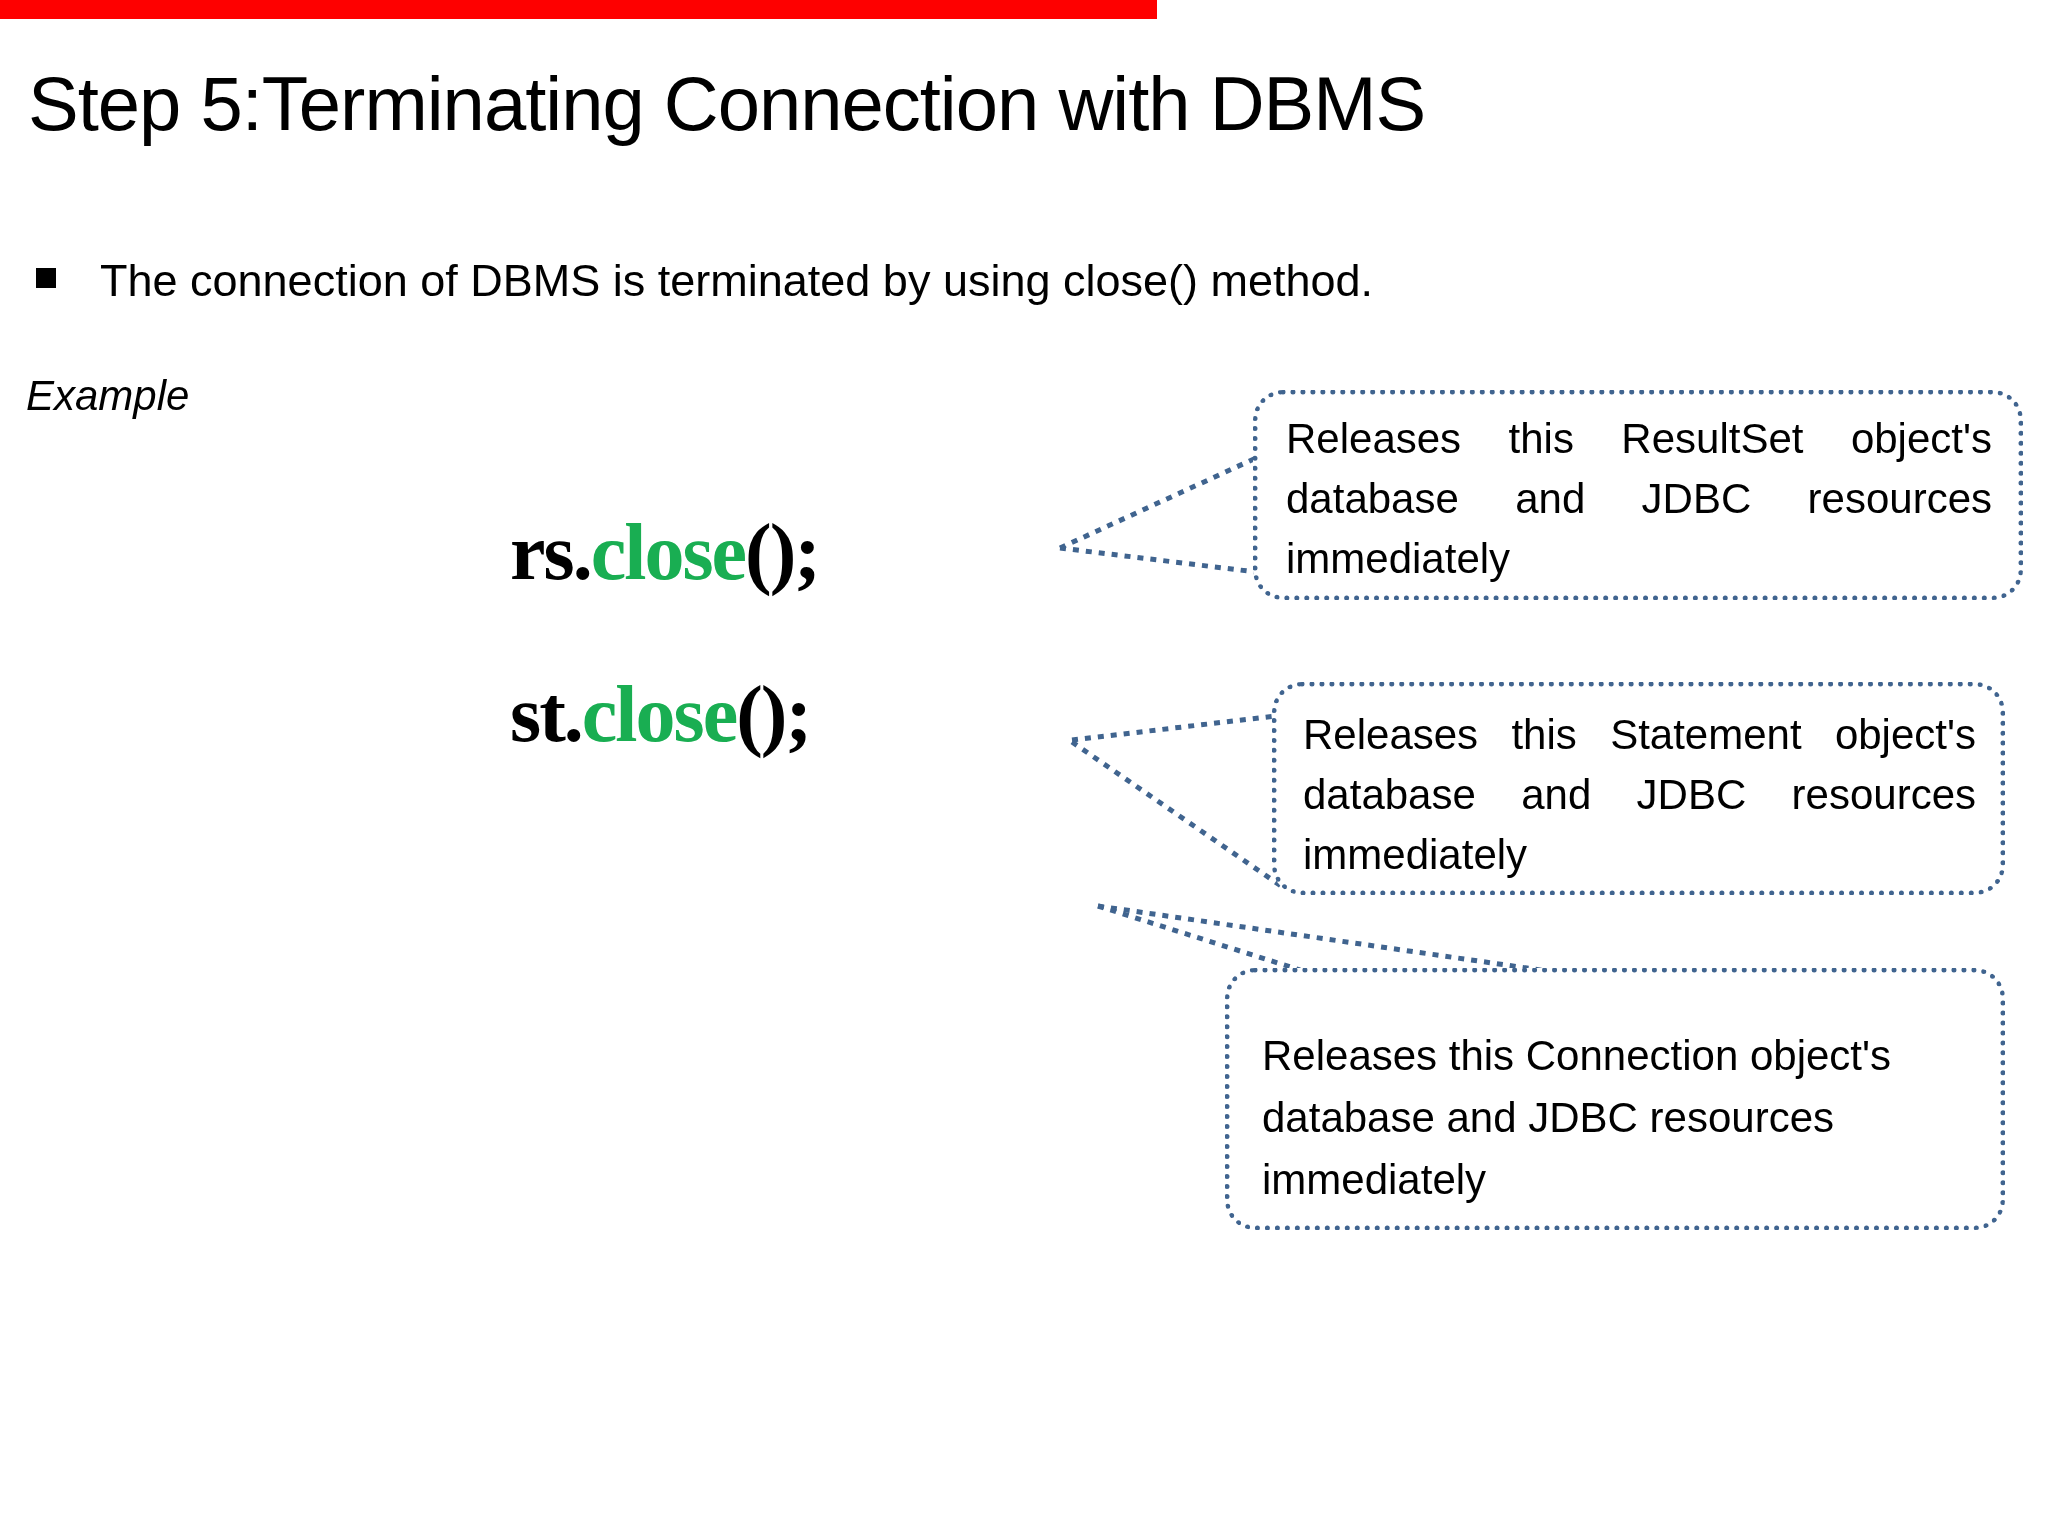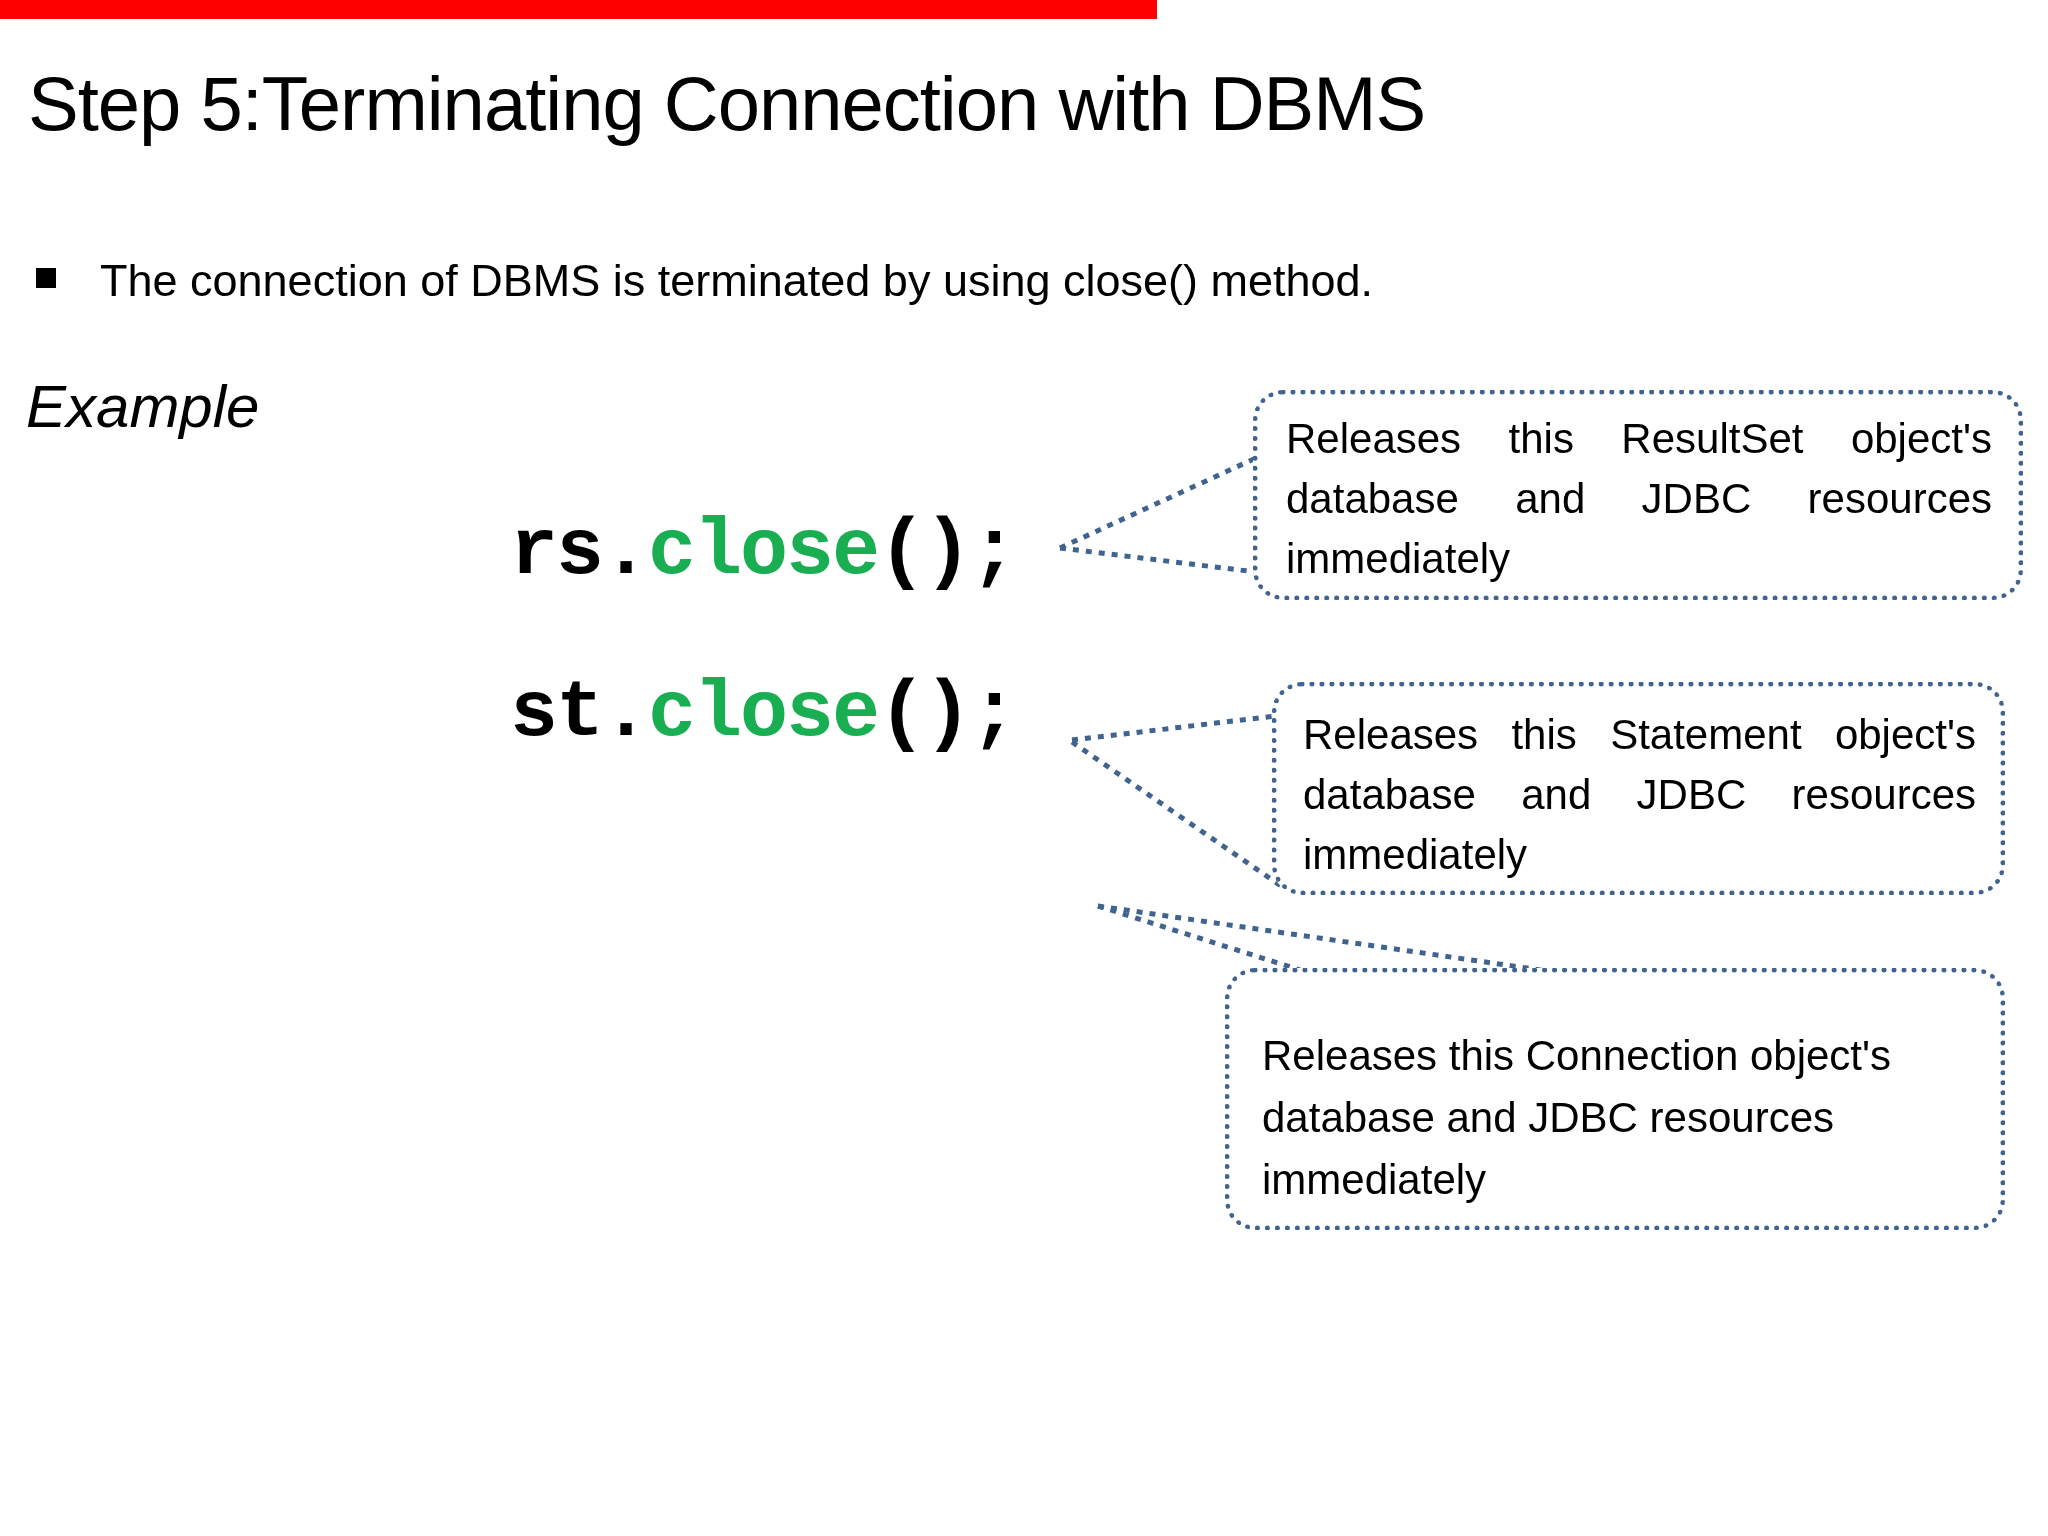--- a/index.html
+++ b/index.html
@@ -25,25 +25,25 @@
   }
   .bullet-square{
     width:20px;height:20px;background:#000;
     margin-top:16px;margin-right:44px;flex:0 0 auto;
   }
   .bullet-text{
     font-size:45px;line-height:1.3;color:#000;white-space:nowrap;
   }
   .example{
     position:absolute;left:26px;top:372px;
-    font-size:60px;font-style:italic;color:#000;
+    font-size:42px;font-style:italic;color:#000;
   }
   .code{
     position:absolute;left:510px;
-    font-family:Liberation Mono, monospace;
+    font-family:Liberation Serif, serif;
     font-weight:bold;font-size:80px;line-height:1;
     color:#000;white-space:nowrap;letter-spacing:-2px;
   }
   .code .m{color:#19ae52;}
   #code1{top:512px;}
   #code2{top:674px;}
   #code3{top:836px;}
   .callout{
     position:absolute;
     border:5px dotted #40648f;border-radius:30px;

